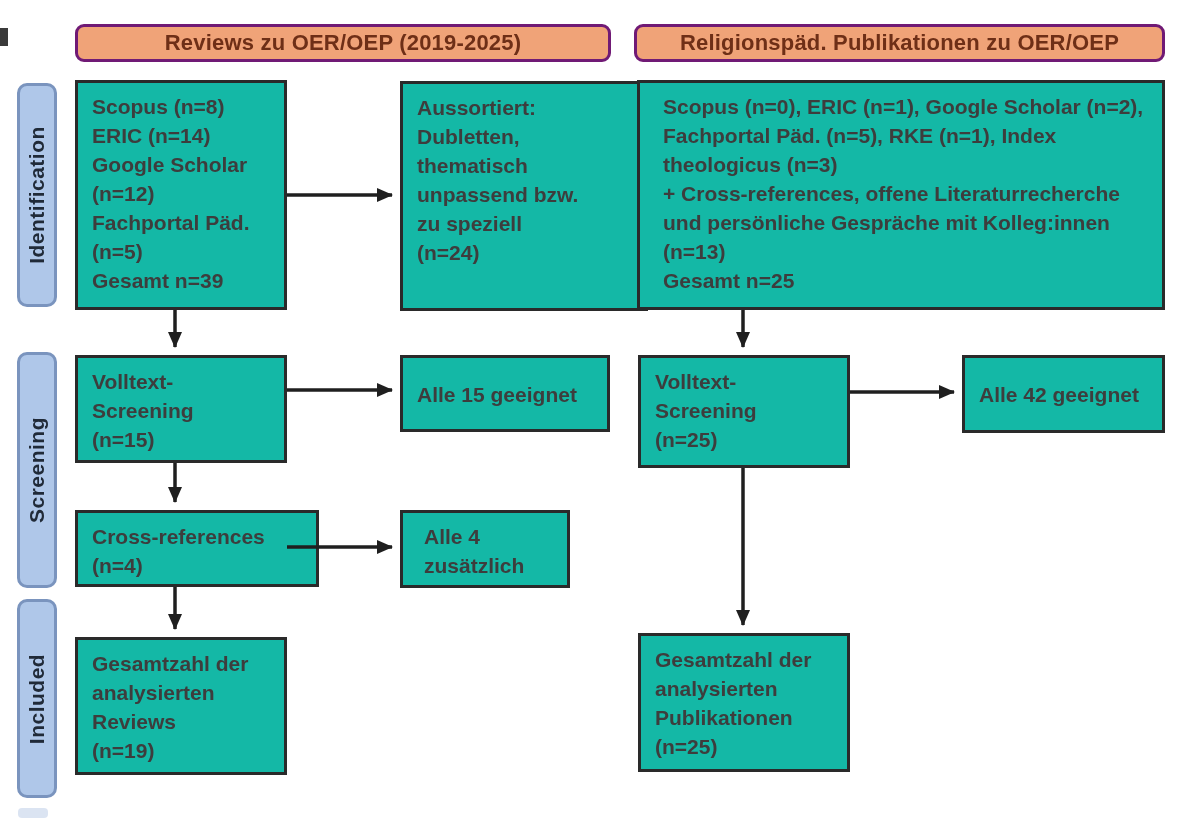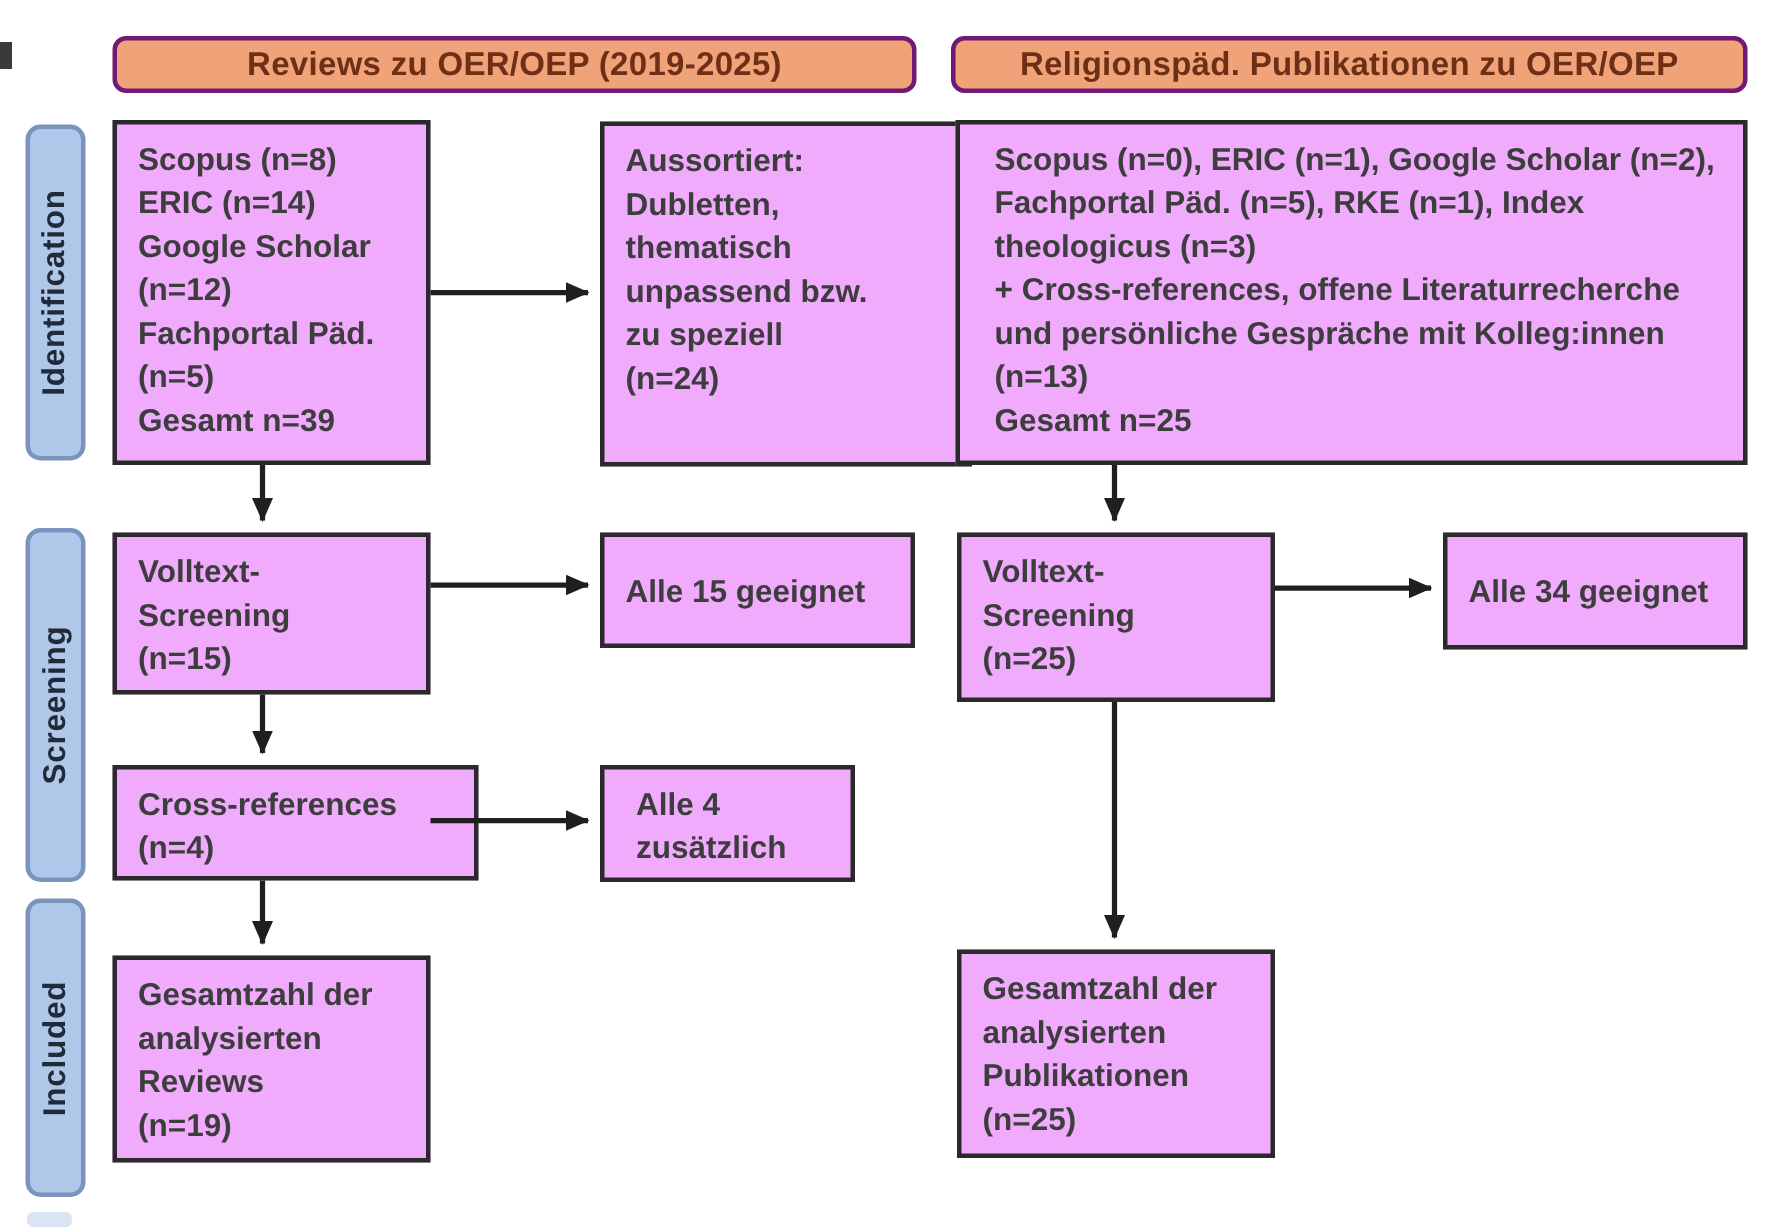--- a/index.html
+++ b/index.html
@@ -16,21 +16,21 @@
   .stage{
     position:absolute;display:flex;align-items:center;justify-content:center;
     background:#AFC7E9;border:3px solid #7A94BE;border-radius:10px;
     box-sizing:border-box;
   }
   .stage span{
     transform:rotate(-90deg);white-space:nowrap;
     color:#202A38;font-size:21px;font-weight:700;letter-spacing:.5px;
   }
   .box{
-    position:absolute;background:#f0abfc;border:3px solid #2A2A2A;
+    position:absolute;background:#14b8a6;border:3px solid #2A2A2A;
     box-sizing:border-box;color:#3D3D3D;font-size:21px;font-weight:600;
     line-height:29px;white-space:pre-line;padding:9px 6px 4px 14px;
     overflow:hidden;
   }
   .box.small{padding-top:22px;}
   svg.arrows{position:absolute;left:0;top:0;pointer-events:none;}
   .artifact-tl{position:absolute;left:0;top:28px;width:8px;height:18px;background:#3A3A3A;}
   .artifact-bl{position:absolute;left:18px;top:808px;width:30px;height:10px;background:#C3D2EA;opacity:.6;border-radius:4px;}
 </style>
 </head>
@@ -95,21 +95,21 @@
 theologicus (n=3)
 + Cross-references, offene Literaturrecherche
 und persönliche Gespräche mit Kolleg:innen
 (n=13)
 Gesamt n=25</div>
 
   <div class="box" style="left:638px;top:355px;width:212px;height:113px;">Volltext-
 Screening
 (n=25)</div>
 
-  <div class="box small" style="left:962px;top:355px;width:203px;height:78px;">Alle 34 geeignet</div>
+  <div class="box small" style="left:962px;top:355px;width:203px;height:78px;">Alle 42 geeignet</div>
 
   <div class="box" style="left:638px;top:633px;width:212px;height:139px;">Gesamtzahl der
 analysierten
 Publikationen
 (n=25)</div>
 
   <svg class="arrows" width="1182" height="820" viewBox="0 0 1182 820">
     <defs>
       <marker id="ah" markerUnits="userSpaceOnUse" markerWidth="18" markerHeight="16" refX="15" refY="7" orient="auto">
         <path d="M0,0 L16,7 L0,14 Z" fill="#1F1F1F"></path>

